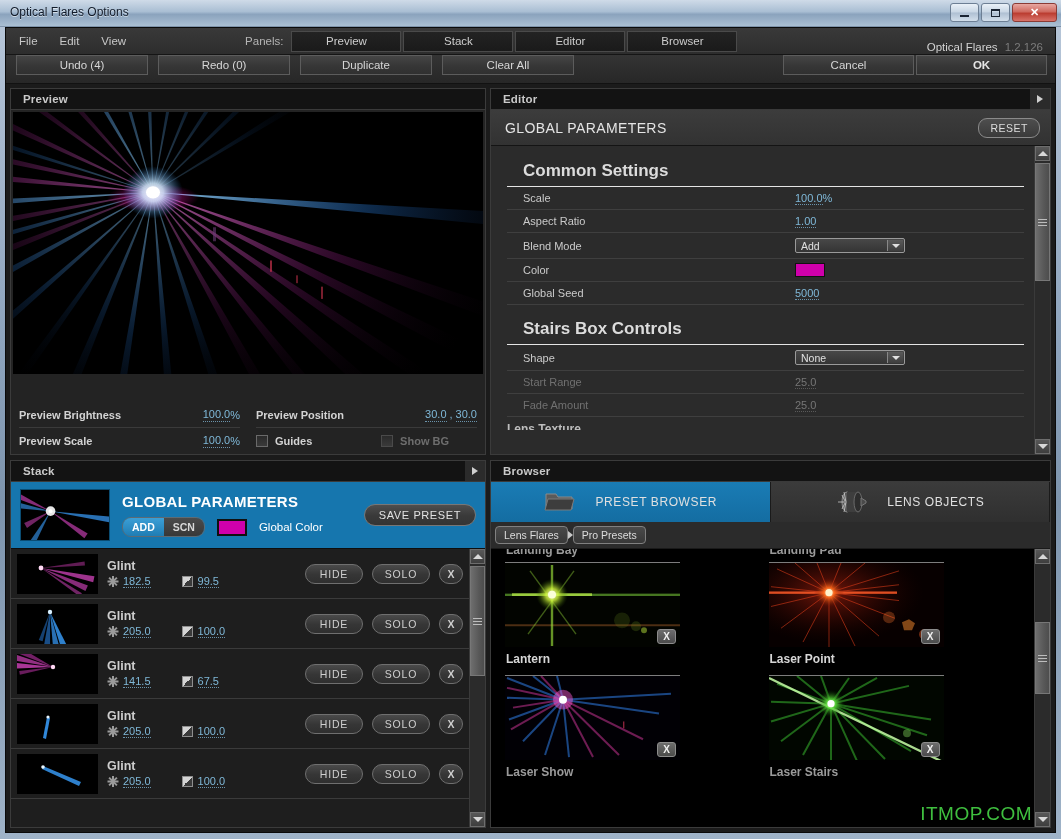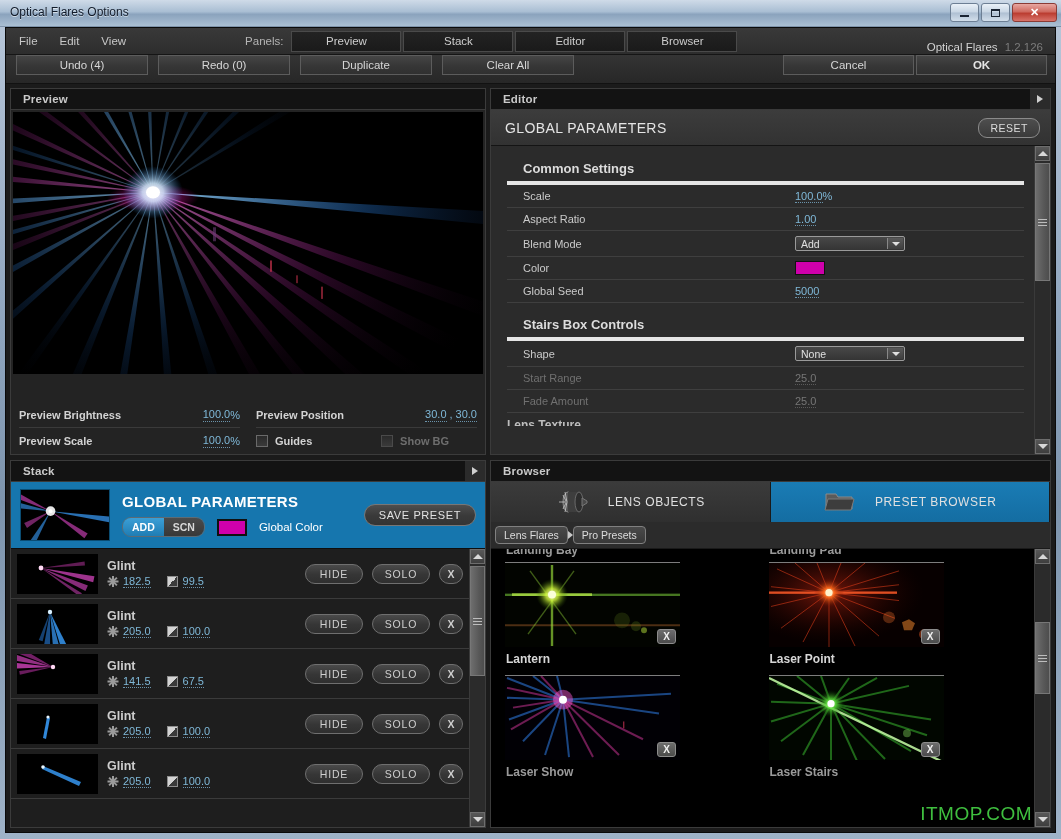--- a/index.html
+++ b/index.html
@@ -241,21 +241,21 @@
   .stack-row {
     display: flex; align-items: center;
     height: 50px;
     border-bottom: 1px solid #3b3b3b;
     padding: 0 6px;
     gap: 9px;
   }
   .sr-thumb { width: 81px; height: 40px; background:#000; position:relative; overflow:hidden; }
   .sr-body { flex: 1; }
   .sr-name { font-size: 12.5px; color: #cfcfcf; font-weight: bold; margin-bottom: 2px; }
-  .sr-vals { display: flex; align-items: flex-end; gap: 16px; }
+  .sr-vals { display: flex; align-items: flex-end; gap: 31px; }
   .sr-metric { display: flex; align-items: center; gap: 5px; }
   .sr-num { font-size: 11px; color: #7fb8d8; border-bottom: 1px dotted #6a93ab; }
   .icon-sun { display:inline-block; width:11px; height:11px; position:relative; }
   .icon-sun::before, .icon-sun::after {
     content:''; position:absolute; left:4.5px; top:0; width:2px; height:11px; background:#9a9a9a;
   }
   .icon-sun::after { transform: rotate(90deg); }
   .icon-sun i {
     position:absolute; left:4.5px; top:0; width:2px; height:11px; background:#9a9a9a;
     transform: rotate(45deg);
@@ -314,23 +314,23 @@
     flex:1; font-size: 14px; color: #e4e4e4; letter-spacing: .4px;
   }
   .reset-btn {
     border: 1px solid #8a8a8a; border-radius: 9px;
     background: linear-gradient(to bottom,#4e4e4e,#3a3a3a);
     color: #dcdcdc; font-size: 10.5px; padding: 3px 11px; letter-spacing: .5px;
   }
   .ed-body { flex:1; display:flex; min-height:0; background:#2b2b2b; }
   .ed-rows { flex:1; padding: 8px 0 0 0; overflow:hidden; }
   .sec-title {
-    font-size: 13px; font-weight: bold; color: #dcdcdc;
+    font-size: 17px; font-weight: bold; color: #dcdcdc;
     padding: 7px 0 5px 16px;
-    border-bottom: 4px solid #e5e5e5;
+    border-bottom: 1px solid #e5e5e5;
     margin: 0 10px 0 16px;
   }
   .ed-row {
     height: 23px; display:flex; align-items:center;
     border-bottom: 1px solid #3f3f3f;
     margin: 0 10px 0 16px;
     padding-left: 16px;
   }
   .ed-label { width: 272px; font-size: 11px; color: #cacaca; }
   .ed-label.dim { color: #707070; }
@@ -891,41 +891,41 @@
             </div>
           </div>
         </div>
 
         <div class="panel browser-panel">
           <div class="panel-head">
             <div class="ptitle">Browser</div>
           </div>
 
           <div class="br-tabs">
+            <div class="br-tab active">
+              <span class="folder-icon">
+                <svg width="34" height="24" viewBox="0 0 34 24">
+                  <path d="M3,4 L13,4 L15,7 L29,7 L29,19 L3,19 Z" fill="#5a5a5a" stroke="#8a8a8a"></path>
+                  <path d="M5,9 L31,9 L28,20 L2,20 Z" fill="#3d3d3d" stroke="#7a7a7a"></path>
+                </svg>
+              </span>
+              <span>PRESET BROWSER</span>
+            </div>
             <div class="br-tab">
               <span class="lens-icon">
                 <svg width="34" height="24" viewBox="0 0 34 24">
                   <ellipse cx="12" cy="12" rx="5" ry="10" fill="#555" stroke="#8d8d8d"></ellipse>
                   <rect x="12" y="2" width="11" height="20" fill="#3e3e3e"></rect>
                   <ellipse cx="23" cy="12" rx="4" ry="10" fill="#2d2d2d" stroke="#6a6a6a"></ellipse>
                   <path d="M26,8 L31,11 L31,13 L26,16 Z" fill="#4a4a4a" stroke="#777"></path>
                   <path d="M9,2 L11,12 L9,22" stroke="#cfcfcf" stroke-width="1" fill="none" opacity=".8"></path>
                   <path d="M3,12 L10,12 M7,5 L10,11 M7,19 L10,13" stroke="#e8e8e8" stroke-width="1" opacity=".65"></path>
                 </svg>
               </span>
               <span>LENS OBJECTS</span>
-            </div>
-            <div class="br-tab active">
-              <span class="folder-icon">
-                <svg width="34" height="24" viewBox="0 0 34 24">
-                  <path d="M3,4 L13,4 L15,7 L29,7 L29,19 L3,19 Z" fill="#5a5a5a" stroke="#8a8a8a"></path>
-                  <path d="M5,9 L31,9 L28,20 L2,20 Z" fill="#3d3d3d" stroke="#7a7a7a"></path>
-                </svg>
-              </span>
-              <span>PRESET BROWSER</span>
             </div>
           </div>
 
           <div class="br-crumbs">
             <span class="crumb">Lens Flares</span>
             <span class="crumb-sep"></span>
             <span class="crumb">Pro Presets</span>
           </div>
 
           <div class="br-body">

